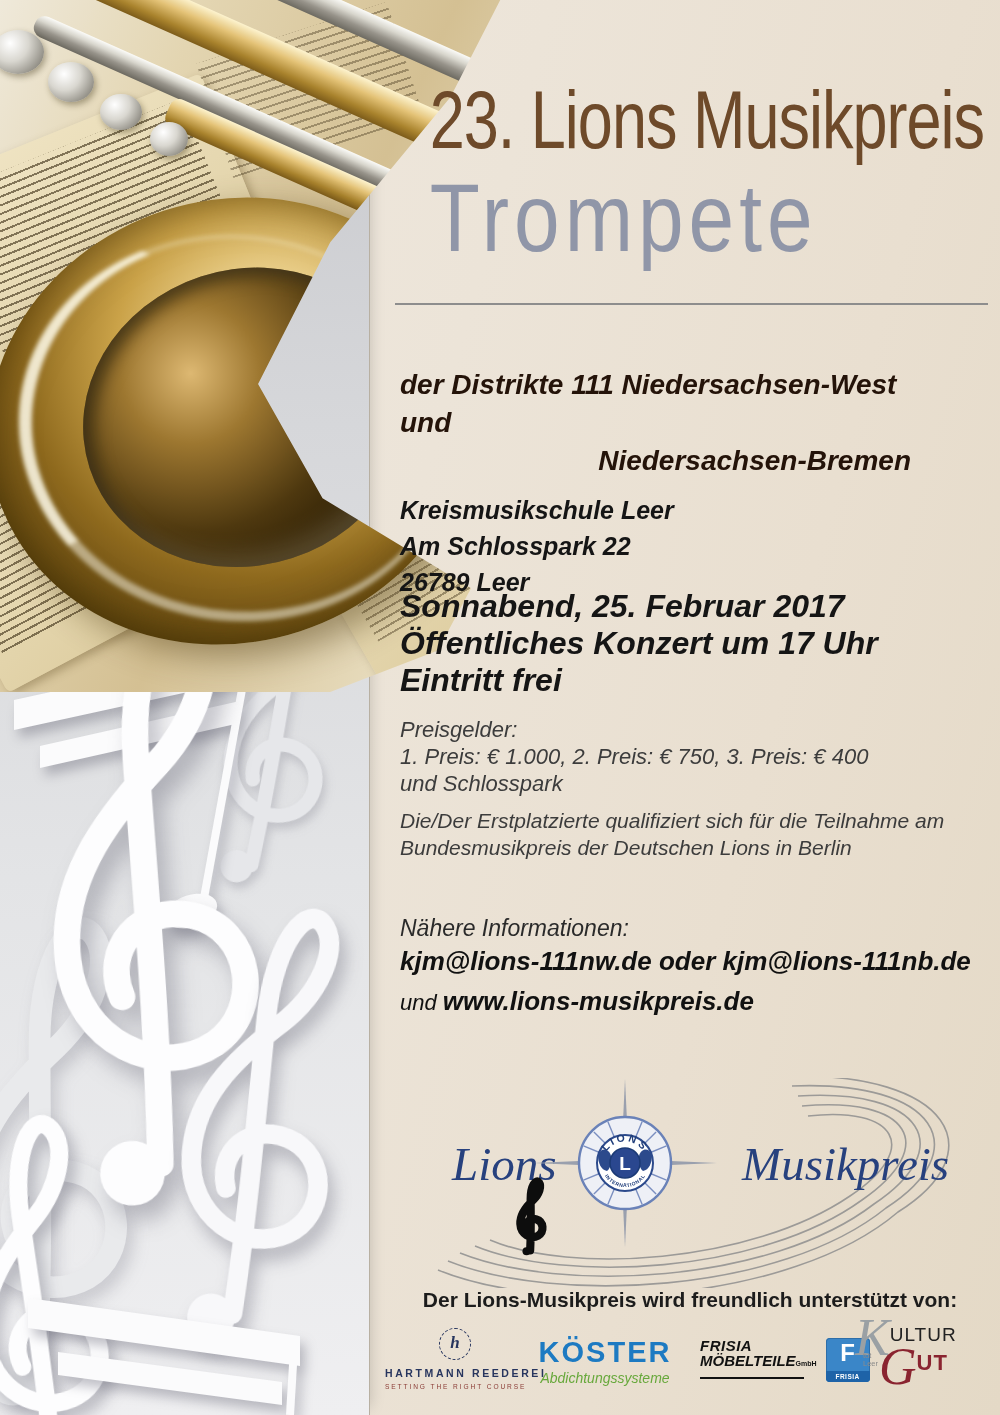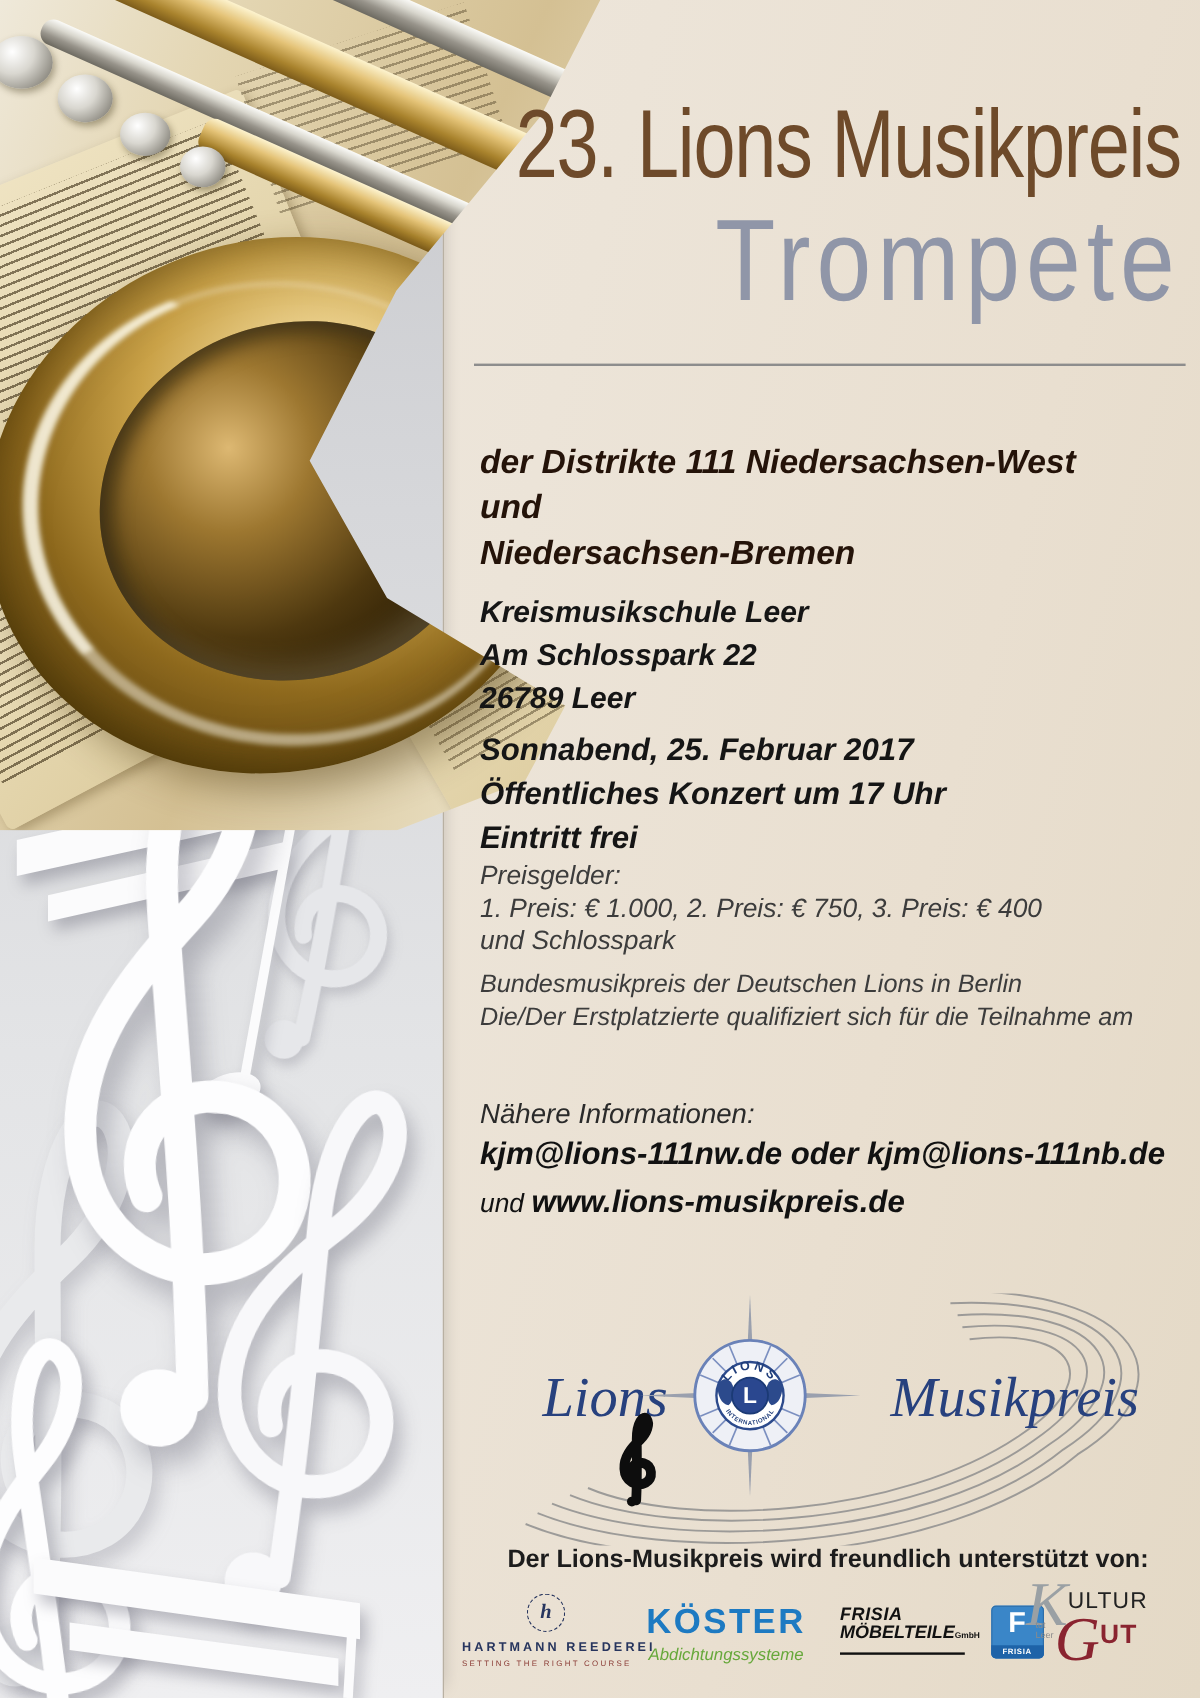--- a/index.html
+++ b/index.html
@@ -43,36 +43,36 @@
     background:radial-gradient(ellipse at 38% 30%,#dcb873 0%,#9c7731 24%,#4e3810 54%,#231703 80%,#3b2b0d 100%);
     box-shadow:inset -8px -12px 26px rgba(255,240,200,.22),inset 6px 8px 18px rgba(0,0,0,.55);
   }
   .bell-glint{
     left:30px;top:36px;width:420px;height:372px;border-radius:50%;
     border-left:13px solid rgba(255,252,236,.85);border-top:4px solid rgba(255,252,236,.25);
     border-right:3px solid rgba(255,250,230,.2);border-bottom:10px solid rgba(255,252,240,.5);
     transform:rotate(26deg);filter:blur(2px);
   }
   
-  .headline{position:absolute;right:16px;top:78px;text-align:right;}
+  .headline{position:absolute;right:16px;top:78px;}
   .title{
     color:#6e4a2a;font-size:63px;letter-spacing:-1px;line-height:1.05;
     transform:scaleY(1.28);transform-origin:right top;white-space:nowrap;
   }
   .subtitle{
     color:#9096a8;font-size:82px;letter-spacing:5px;line-height:1.0;margin-top:26px;
     transform:scaleY(1.18);transform-origin:right top;white-space:nowrap;
   }
   .rule{position:absolute;left:395px;right:12px;top:303px;height:2px;background:#8d8d8d;}
   
   .col{position:absolute;left:400px;font-style:italic;}
   .districts{top:366px;width:545px;color:#241309;font-weight:bold;font-size:28px;line-height:38px;}
-  .districts .l2{padding-right:34px;}
+  .districts .l2{text-align:right;padding-right:34px;}
   .venue{top:492px;color:#151515;font-weight:bold;font-size:25px;line-height:36px;}
-  .event{top:606px;color:#151515;font-weight:bold;font-size:26px;line-height:37px;}
+  .event{top:588px;color:#151515;font-weight:bold;font-size:32px;line-height:37px;}
   .prizes{top:716px;color:#3c3c3c;font-size:22px;line-height:27px;}
   .qualif{top:807px;color:#3c3c3c;font-size:21px;line-height:27px;}
   .info-label{top:915px;color:#2a2a2a;font-size:23px;}
   .info-mail{top:946px;color:#111;font-weight:bold;font-size:26px;}
   .info-web{top:986px;color:#111;font-size:22px;}
   .info-web b{font-size:26px;font-weight:bold;}
   
   .logo-svg{position:absolute;left:430px;top:1078px;}
   .logo-word{font-family:"Liberation Serif",serif;font-style:italic;fill:#27417e;font-size:47px;}
   .emblem-arc{fill:#1f3d7a;font-weight:bold;}
@@ -188,22 +188,22 @@
     <div>Eintritt frei</div>
   </div>
 
   <div class="col prizes">
     <div>Preisgelder:</div>
     <div>1. Preis: € 1.000, 2. Preis: € 750, 3. Preis: € 400</div>
     <div>und Schlosspark</div>
   </div>
 
   <div class="col qualif">
+    <div>Die/Der Erstplatzierte qualifiziert sich für die Teilnahme am</div>
     <div>Bundesmusikpreis der Deutschen Lions in Berlin</div>
-    <div>Die/Der Erstplatzierte qualifiziert sich für die Teilnahme am</div>
   </div>
 
   <div class="col info-label">Nähere Informationen:</div>
   <div class="col info-mail">kjm@lions-111nw.de oder kjm@lions-111nb.de</div>
   <div class="col info-web"><span>und </span><b>www.lions-musikpreis.de</b></div>
 
   <svg class="logo-svg" width="560" height="210" viewBox="0 0 560 210">
 
     <g stroke="#8f8f8f" stroke-width="1.6" fill="none" opacity="0.85">
       <path d="M 60 162 C 140 196, 320 186, 420 118 C 492 70, 466 28, 378 38"></path>

